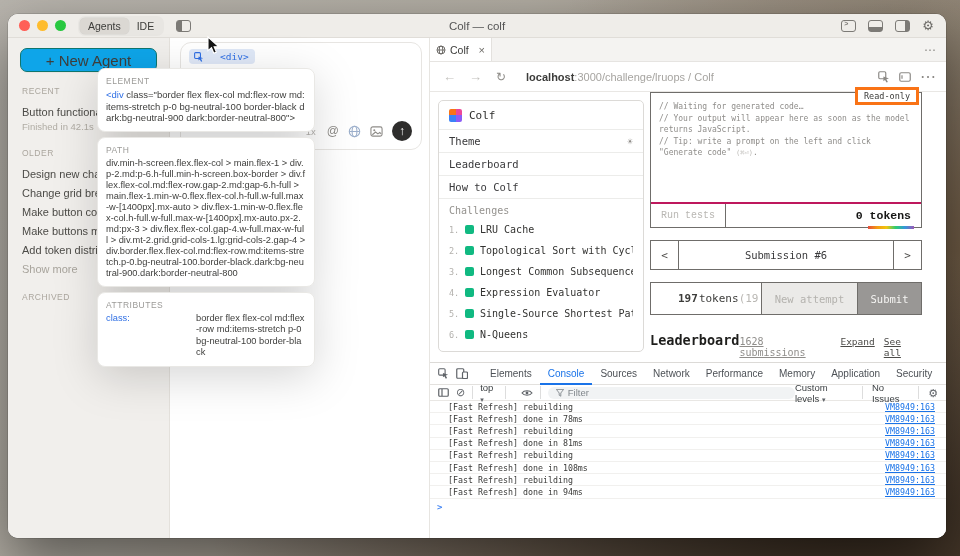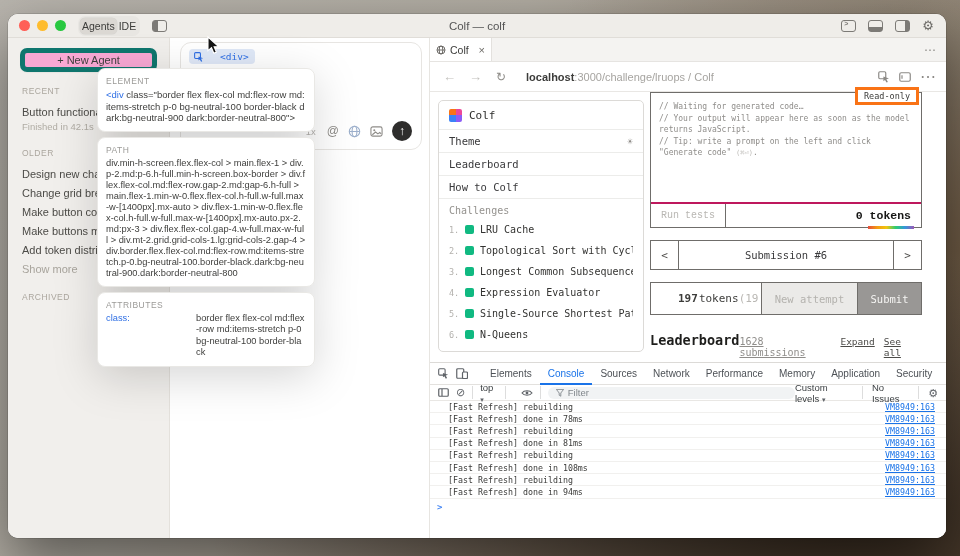--- a/index.html
+++ b/index.html
@@ -16,34 +16,34 @@
     position:absolute; left:8px; top:14px; width:938px; height:524px;
     background:#fff; border-radius:10px; overflow:hidden;
     box-shadow:0 24px 60px rgba(0,0,0,.5), 0 0 0 .5px rgba(0,0,0,.22);
   }
   
   .titlebar { position:absolute; left:0; top:0; right:0; height:24px; background:#efede9; border-bottom:1px solid #e0ddd8; display:flex; align-items:center; z-index:5; }
   .traffic { display:flex; gap:7px; margin-left:11px; }
   .light { width:11px; height:11px; border-radius:50%; }
   .light.red { background:#ff5f57; } .light.yellow { background:#febc2e; } .light.green { background:#28c840; }
   .seg { display:flex; margin-left:12px; background:#e8e6e2; border-radius:7px; padding:2px; }
-  .seg-item { font-size:10.5px; color:#3c3c3a; padding:2px 2px; border-radius:5px; }
+  .seg-item { font-size:10.5px; color:#3c3c3a; padding:2px 8px; border-radius:5px; }
   .seg-item.active { background:#dbd8d3; box-shadow:0 0 0 .5px rgba(0,0,0,.08); }
   .tb-toggle { margin-left:12px; width:15px; height:12px; border:1.5px solid #7c7a76; border-radius:3px; position:relative; }
   .tb-toggle::after { content:""; position:absolute; left:0; top:0; bottom:0; width:5px; background:#7c7a76; border-radius:1px 0 0 1px; }
   .tb-title { position:absolute; left:0; right:0; text-align:center; font-size:11.5px; color:#555; pointer-events:none; }
   .tb-right { position:absolute; right:12px; display:flex; gap:12px; align-items:center; color:#6e6c68; }
   .tbi { width:15px; height:12px; border:1.5px solid #7c7a76; border-radius:3px; position:relative; }
   .tbi.term::after { content:">"; position:absolute; left:2px; top:-1px; font-size:7px; font-weight:bold; color:#7c7a76; }
   .tbi.bottom::after { content:""; position:absolute; left:0; right:0; bottom:0; height:4px; background:#7c7a76; }
   .tbi.right::after { content:""; position:absolute; top:0; bottom:0; right:0; width:4px; background:#7c7a76; }
   .gear-glyph { font-size:13px; line-height:12px; color:#6e6c68; }
   
   .sidebar { position:absolute; left:0; top:24px; width:162px; bottom:0; background:#f1efec; border-right:1px solid #e4e1dc; padding:10px 12px; }
-  .new-agent { width:100%; height:24px; background:#f9a8d4; border:5px solid #0f766e; border-radius:7px; font-size:11px; color:#3e3e3c; display:flex; align-items:center; justify-content:center; box-shadow:0 1px 1px rgba(0,0,0,.04); }
+  .new-agent { width:100%; height:24px; background:#0ea5e9; border:1px solid #0f766e; border-radius:7px; font-size:15px; color:#3e3e3c; display:flex; align-items:center; justify-content:center; box-shadow:0 1px 1px rgba(0,0,0,.04); }
   .sec-label { font-size:8.5px; letter-spacing:.5px; color:#aba69e; margin:14px 2px 6px; }
   .sb-item { font-size:11px; color:#4c4b47; padding:3.5px 2px; white-space:nowrap; overflow:hidden; }
   .sb-sub { font-size:9.5px; color:#b0aca4; padding:0 2px 2px; }
   .sb-muted { color:#a8a49c; }
   
   .center { position:absolute; left:162px; top:24px; width:260px; bottom:0; background:#fff; border-right:1px solid #e7e5e1; }
   .composer { position:absolute; left:10px; top:4px; width:242px; height:108px; border:1px solid #e7e5e2; border-radius:11px; background:#fff; }
   .chip { position:absolute; left:8px; top:6px; display:inline-flex; align-items:center; gap:16px; background:#dfe8f7; border-radius:4px; padding:2px 6px 2px 5px; color:#2f6fe4; font-family:"DejaVu Sans Mono", monospace; font-size:9.5px; }
   .composer-icons { position:absolute; right:9px; bottom:8px; display:flex; align-items:center; gap:9px; }
   .scale-label { font-size:9.5px; color:#b3b1ad; margin-right:2px; }

